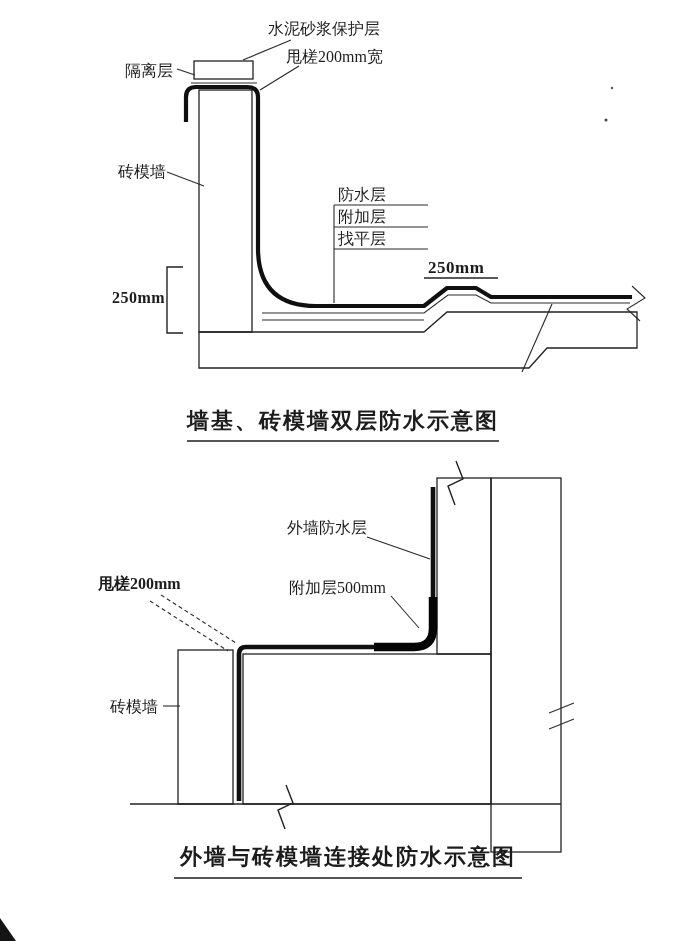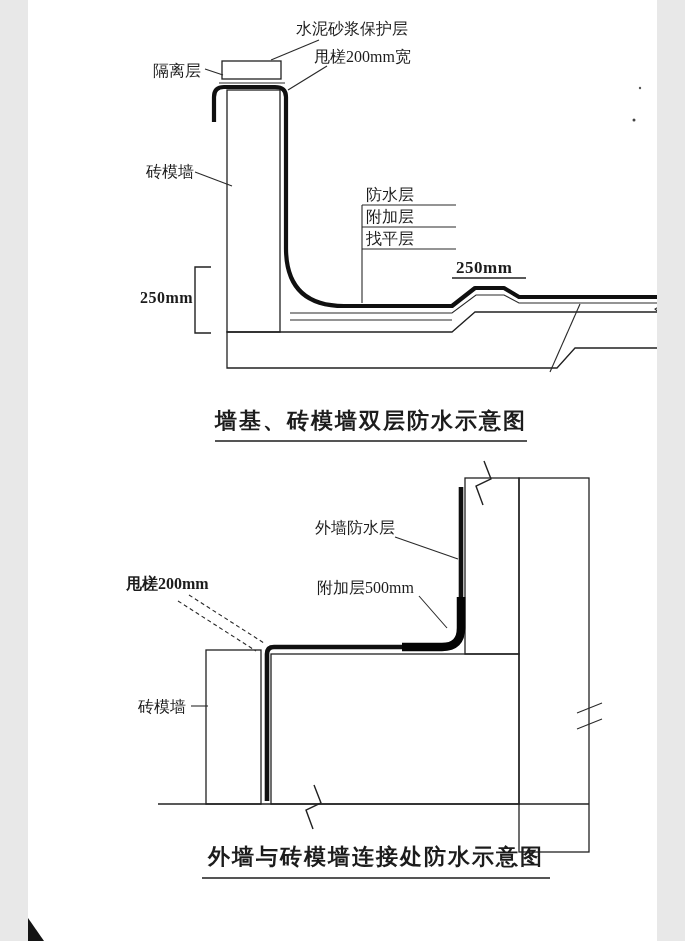--- a/index.html
+++ b/index.html
@@ -1,18 +1,18 @@
 <!DOCTYPE html>
 <html><head>
 <meta charset="utf-8">
 <style>
   html,body{margin:0;padding:0;background:#e8e8e8;}
   .page{
     position:relative;
-    width:629px;height:941px;
+    width:685px;height:941px;
     background:#ffffff;
     margin:0 auto;
     overflow:hidden;
     font-family:"Liberation Serif", serif;
   }
   svg{display:block;}
   text{
     font-family:"Liberation Serif", serif;
     fill:#1c1c1c;
   }

